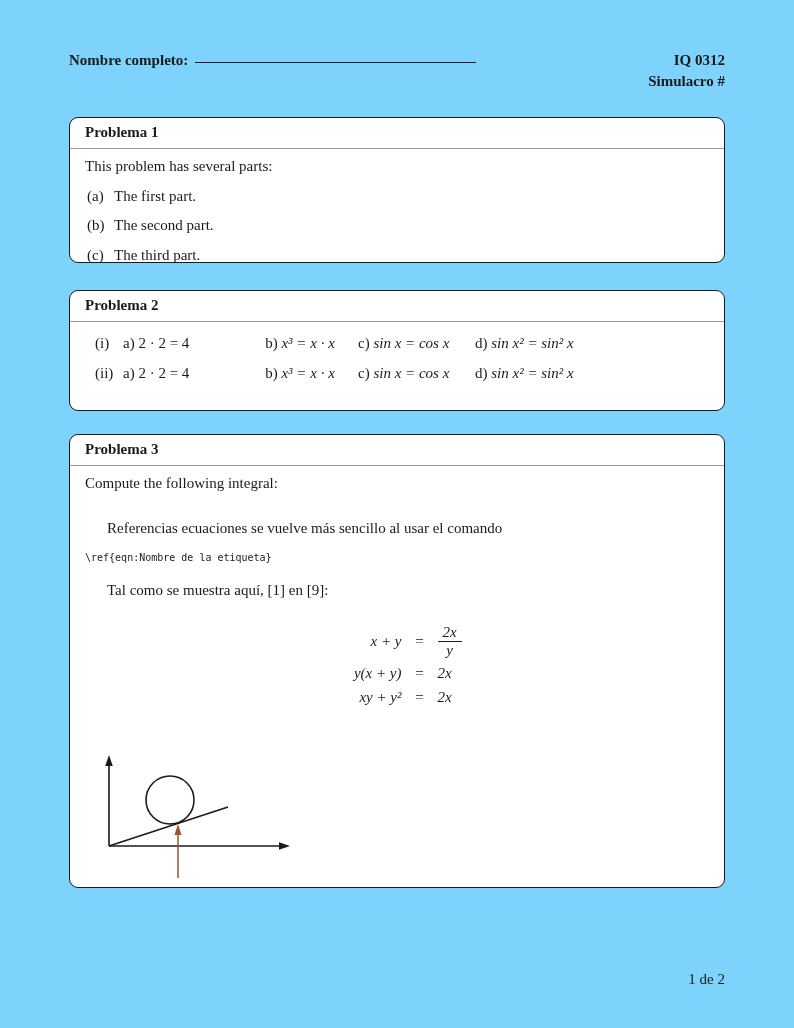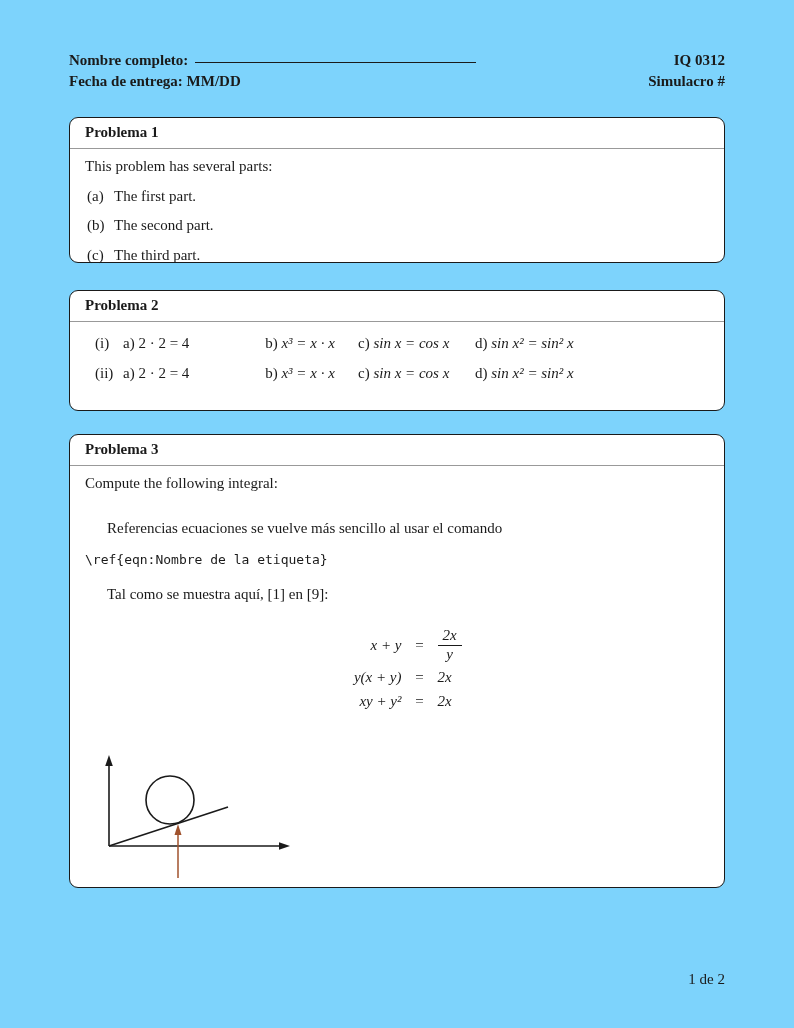--- a/index.html
+++ b/index.html
@@ -45,21 +45,21 @@
 
   
   .integral-line { text-align:center; margin:6px 0 0 0; height:52px; }
   .int-sign { font-size:31px; vertical-align:-6px; margin-right:5px; }
   .int-base { font-style:italic; }
   .int-exp { font-style:italic; font-size:10.5px; vertical-align:8px; }
   .int-dx { font-style:italic; margin-left:7px; }
   .p-indent { margin:0 0 15px 0; text-indent:22px; }
   .p-ref { margin:26px 0 15px 0; }
   .code-line { font-family:"DejaVu Sans Mono","Liberation Mono",monospace;
-               font-size:13px; margin:0 0 16px 0; }
+               font-size:10px; margin:0 0 16px 0; }
   .eq-block { width:max-content; margin:24px auto 0 auto; }
   .eq-row { display:flex; align-items:center; margin-bottom:5px; }
   .eq-lhs { width:100px; text-align:right; }
   .eq-rel { width:36px; text-align:center; }
   .eq-rhs { width:55px; text-align:left; }
   .frac { display:inline-flex; flex-direction:column; align-items:center;
           vertical-align:middle; line-height:1.15; }
   .frac-num { padding:0 5px; border-bottom:1.3px solid #1a1a1a; }
   .frac-den { padding:0 5px; }
 
@@ -71,21 +71,20 @@
 </head>
 <body>
 
 <div class="page">
 
   <div class="hdr">
     <div class="hdr-left">
       <div class="hdr-row">
         <span>Nombre completo:</span><span class="fill-line"></span>
       </div>
-      <div class="hdr-row">Fecha de entrega: MM/DD</div>
     </div>
     <div class="hdr-right">
       <div class="hdr-row">IQ 0312</div>
       <div class="hdr-row">Simulacro #</div>
     </div>
   </div>
 
   <div class="pbox pbox-1">
     <div class="pbox-title">Problema 1</div>
     <div class="pbox-body">

